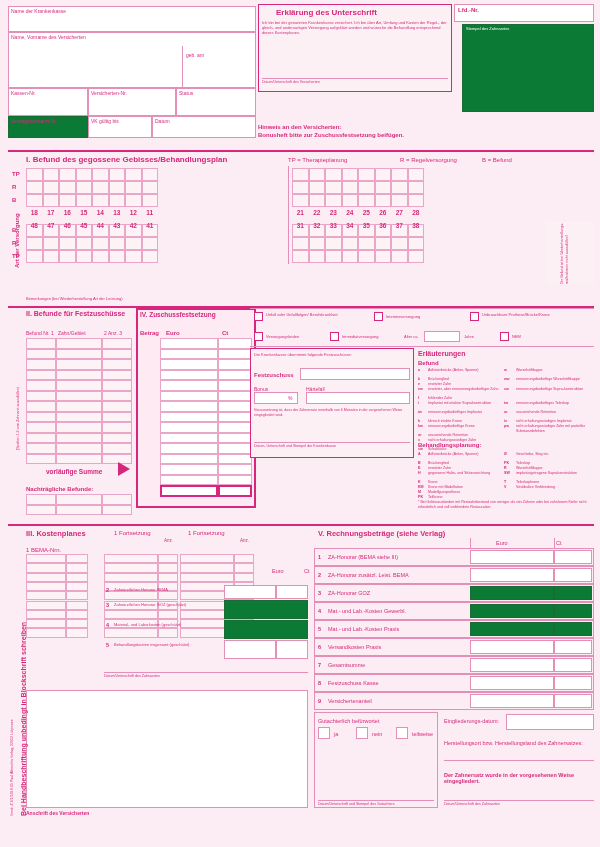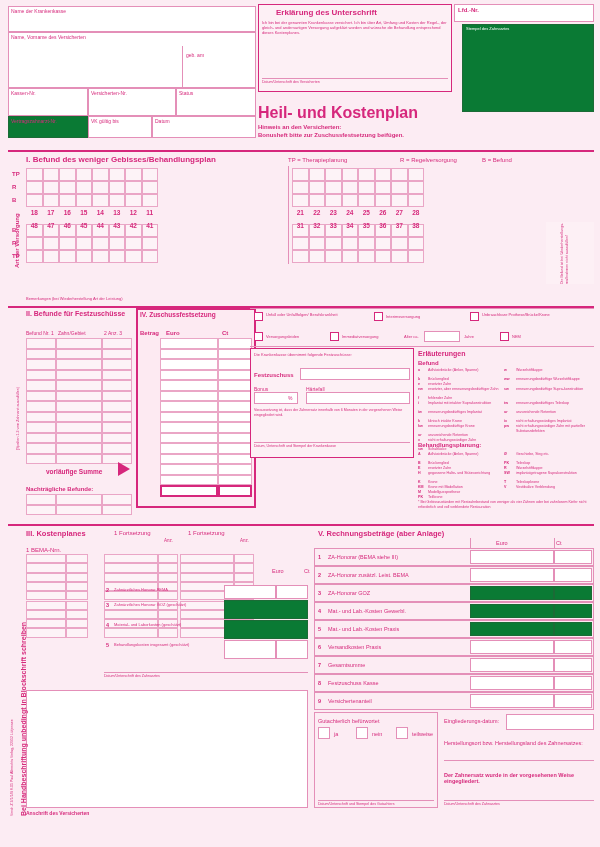--- a/index.html
+++ b/index.html
@@ -59,26 +59,25 @@
   <div class="ttl" style="left:276px;top:8px;font-size:8px;">Erklärung des Unterschrift</div>
   <div class="lbl tiny" style="left:262px;top:20px;width:186px;white-space:normal;">Ich bin bei der genannten Krankenkasse versichert. Ich bin über Art, Umfang und Kosten der Regel-, der gleich- und andersartigen Versorgung aufgeklärt worden und wünsche die Behandlung entsprechend dieses Kostenplanes.</div>
   <div class="line" style="left:262px;top:78px;width:186px;"></div>
   <div class="lbl tiny2" style="left:262px;top:80px;">Datum/Unterschrift des Versicherten</div>
 
   <div class="wbox" style="left:454px;top:4px;width:140px;height:18px;"></div>
   <div class="lbl b" style="left:458px;top:7px;font-size:6px;">Lfd.-Nr.</div>
   <div class="gbox" style="left:462px;top:24px;width:132px;height:88px;"></div>
   <div class="lbl" style="left:466px;top:26px;font-size:4px;color:#ffffff;"><span>Stempel des Zahnarztes</span></div>
 
-  <div class="ttl" style="left:258px;top:104px;font-size:16px;">Heil- und Kostenplan</div>
   <div class="lbl b" style="left:258px;top:124px;font-size:6px;">Hinweis an den Versicherten:</div>
   <div class="lbl b" style="left:258px;top:132px;font-size:6px;">Bonusheft bitte zur Zuschussfestsetzung beifügen.</div>
 
   <div class="hdrline" style="left:8px;top:150px;width:586px;height:2px;"></div>
-  <div class="ttl" style="left:26px;top:155px;font-size:8px;">I. Befund des weniger Gebisses/Behandlungsplan</div>
+  <div class="ttl" style="left:26px;top:155px;font-size:8px;">I. Befund des gegossene Gebisses/Behandlungsplan</div>
   <div class="lbl" style="left:288px;top:157px;font-size:6px;">TP = Therapieplanung</div>
   <div class="lbl" style="left:400px;top:157px;font-size:6px;">R = Regelversorgung</div>
   <div class="lbl" style="left:482px;top:157px;font-size:6px;">B = Befund</div>
 
   <div class="rot" style="left:14px;top:268px;transform:rotate(-90deg);font-size:6px;font-weight:bold;">Art der Versorgung</div>
 
   <div id="tooth-chart">
       <div class="lbl b" style="left:12px;top:171px;font-size:6px;">TP</div>
       <div class="cell" style="position:absolute;left:26px;top:168px;width:16.5px;height:13px;"></div>
       <div class="cell" style="position:absolute;left:292px;top:168px;width:16.5px;height:13px;"></div>
@@ -558,21 +557,21 @@
       <div class="lbl b" style="left:106px;top:642px;font-size:5.5px;">5</div>
       <div class="lbl tiny" style="left:114px;top:642px;width:110px;white-space:normal;">Behandlungskosten insgesamt (geschätzt)</div>
       <div class="wbox" style="left:224px;top:640px;width:52px;height:19px;"></div>
       <div class="wbox" style="left:276px;top:640px;width:32px;height:19px;"></div>
     </div>
   <div class="line" style="left:104px;top:672px;width:204px;"></div>
   <div class="lbl tiny2" style="left:104px;top:674px;">Datum/Unterschrift des Zahnarztes</div>
   <div class="wbox" style="left:26px;top:690px;width:282px;height:118px;"></div>
   <div class="lbl b" style="left:26px;top:810px;font-size:5px;"><span>Anschrift des Versicherten</span></div>
 
-  <div class="ttl" style="left:318px;top:529px;font-size:7.5px;">V. Rechnungsbeträge (aber Anlage)</div>
+  <div class="ttl" style="left:318px;top:529px;font-size:7.5px;">V. Rechnungsbeträge (siehe Verlag)</div>
   <div class="lbl" style="left:496px;top:540px;font-size:5.5px;">Euro</div>
   <div class="lbl" style="left:556px;top:540px;font-size:5.5px;">Ct</div>
   <div id="section5-rows">
       <div class="box" style="left:314px;top:548px;width:280px;height:18px;background:transparent;"></div>
       <div class="lbl b" style="left:318px;top:554px;font-size:5.5px;">1</div>
       <div class="lbl" style="left:328px;top:554px;font-size:5.5px;">ZA-Honorar (BEMA siehe III)</div>
       <div class="wbox" style="left:470px;top:550px;width:84px;height:14px;"></div>
       <div class="wbox" style="left:554px;top:550px;width:38px;height:14px;"></div>
       <div class="box" style="left:314px;top:566px;width:280px;height:18px;background:transparent;"></div>
       <div class="lbl b" style="left:318px;top:572px;font-size:5.5px;">2</div>

